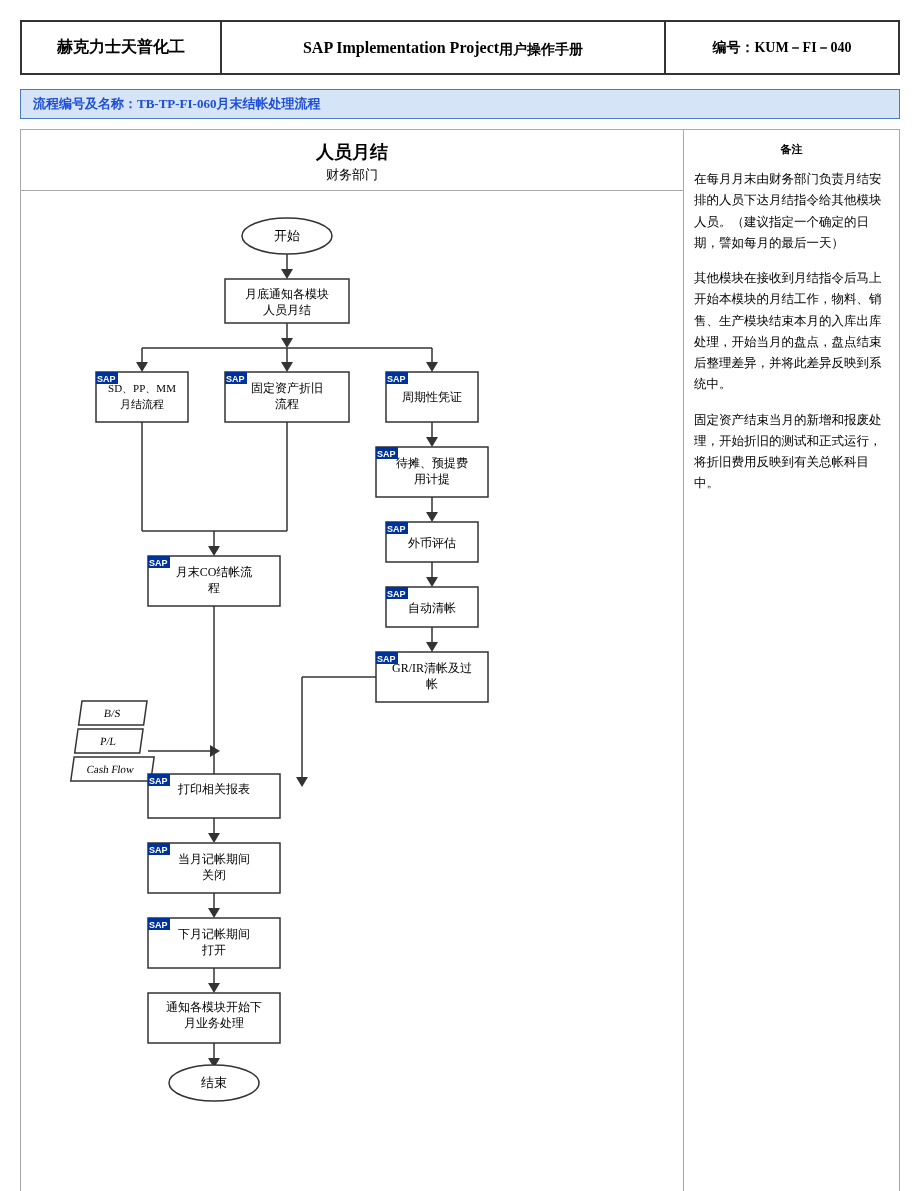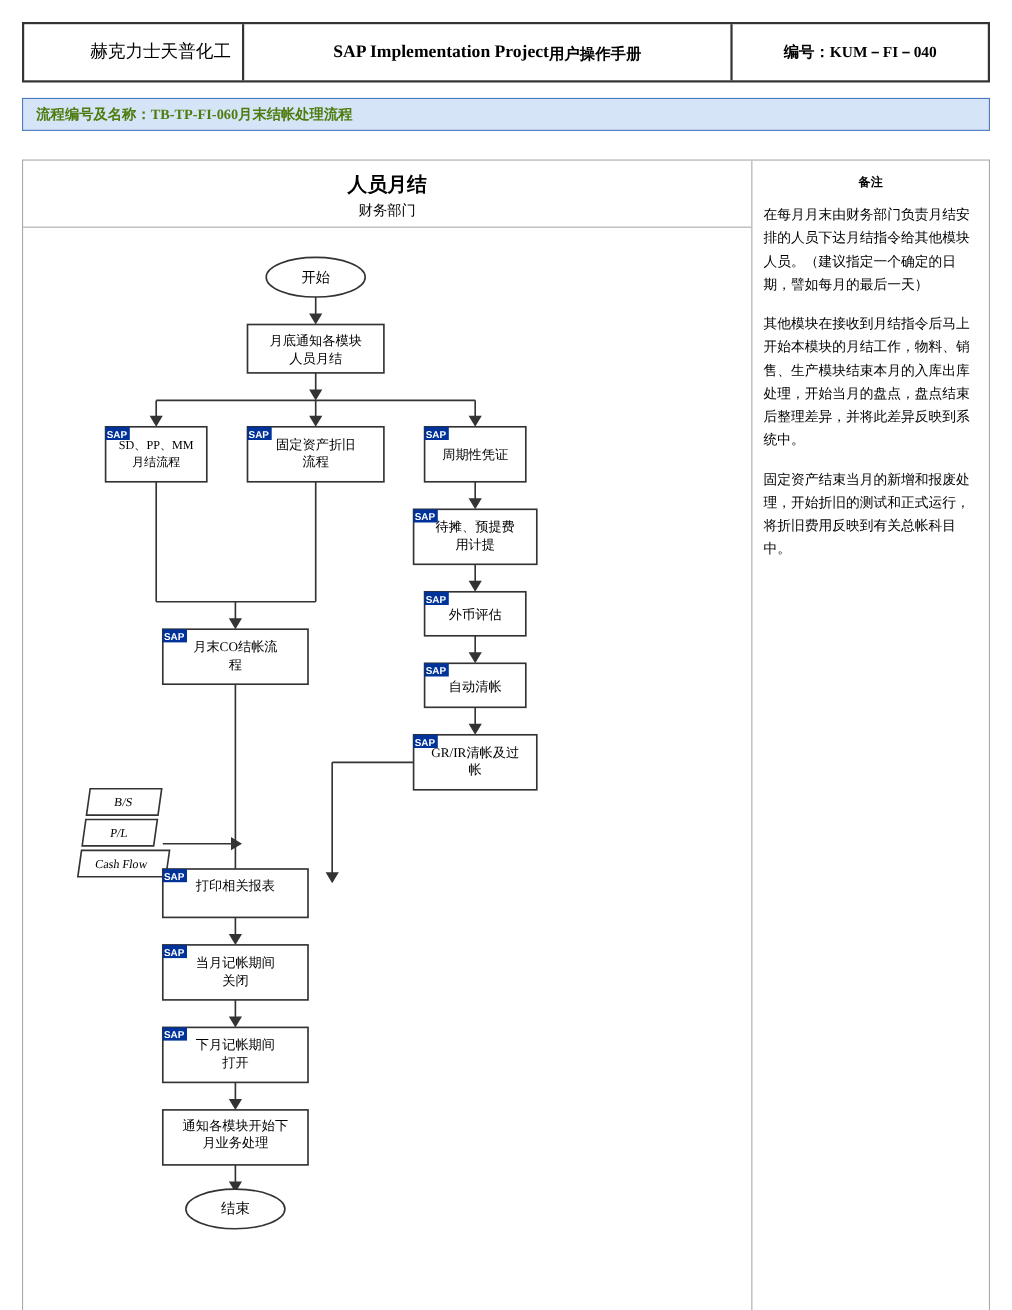--- a/index.html
+++ b/index.html
@@ -16,24 +16,24 @@
     .header {
       display: flex;
       border: 2px solid #333;
       margin: 20px 20px 0 20px;
     }
     .header-left {
       width: 200px;
       border-right: 2px solid #333;
       display: flex;
       align-items: center;
-      justify-content: flex-end;
+      justify-content: center;
       padding: 15px 10px;
       font-size: 16px;
-      font-weight: normal;
+      font-weight: bold;
     }
     .header-center {
       flex: 1;
       border-right: 2px solid #333;
       display: flex;
       align-items: center;
       justify-content: center;
       padding: 10px;
       text-align: center;
     }
@@ -51,26 +51,26 @@
       display: flex;
       align-items: center;
       justify-content: center;
       font-size: 14px;
       font-weight: bold;
       padding: 10px;
     }
 
     
     .process-label {
-      margin: 14px 20px 26px 20px;
+      margin: 14px 20px 10px 20px;
       background: #d6e4f7;
       border: 1px solid #4a7abf;
       padding: 5px 12px;
       font-size: 13px;
-      color: #4d7c0f;
+      color: #1d4ed8;
       font-weight: bold;
     }
 
     
     .main-content {
       margin: 0 20px;
       border: 1px solid #aaa;
       display: flex;
     }
 

